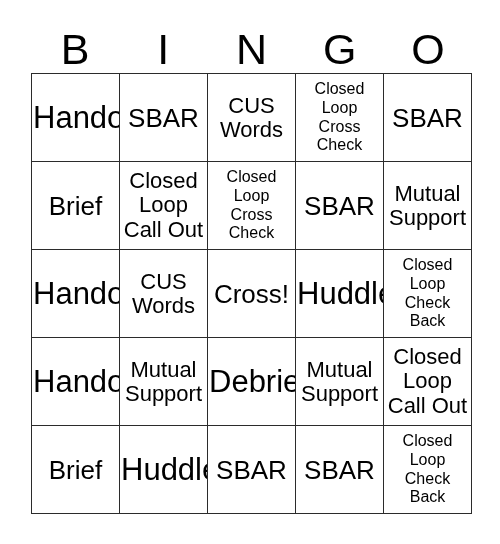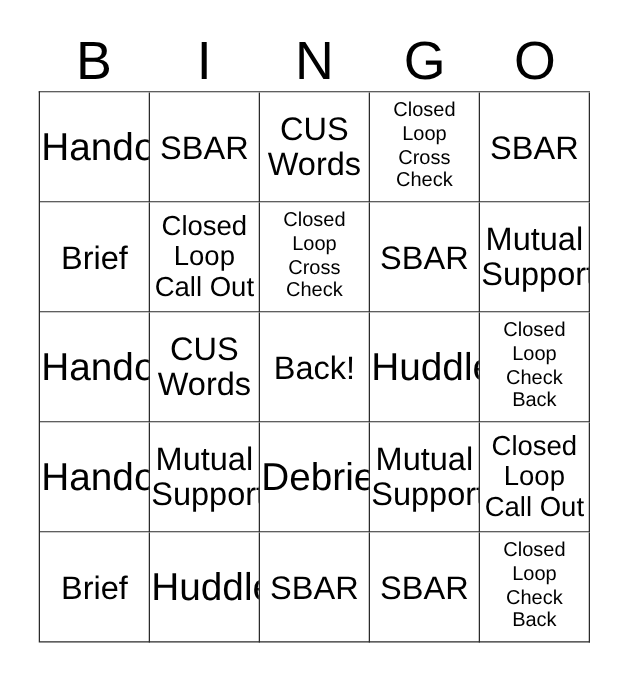--- a/index.html
+++ b/index.html
@@ -75,21 +75,21 @@
     display: block;
     width: 100%;
     white-space: pre-line;
     line-height: 1.02;
     color: #000000;
   }
 
   
   .sz-xl  { font-size: 26px; line-height: 1.0; }
   .sz-lg  { font-size: 31px; line-height: 1.0; }
-  .sz-md  { font-size: 26px; line-height: 1.06; }
+  .sz-md  { font-size: 22px; line-height: 1.06; }
   .sz-sm  { font-size: 22px; line-height: 1.10; }
   .sz-xs  { font-size: 16px; line-height: 1.18; }
 </style>
 </head>
 <body>
 
 <div id="card">
 
   <div id="header-row">
     <div class="header-letter">B</div>
@@ -144,21 +144,21 @@
       </div>
 
     <div class="cell">
         <span class="cell-text sz-lg">Handoff</span>
       </div>
     <div class="cell">
         <span class="cell-text sz-md">CUS
 Words</span>
       </div>
     <div class="cell">
-        <span class="cell-text sz-xl">Back!</span>
+        <span class="cell-text sz-xl">Cross!</span>
       </div>
     <div class="cell">
         <span class="cell-text sz-lg">Huddle</span>
       </div>
     <div class="cell">
         <span class="cell-text sz-xs">Closed
 Loop
 Check
 Back</span>
       </div>

